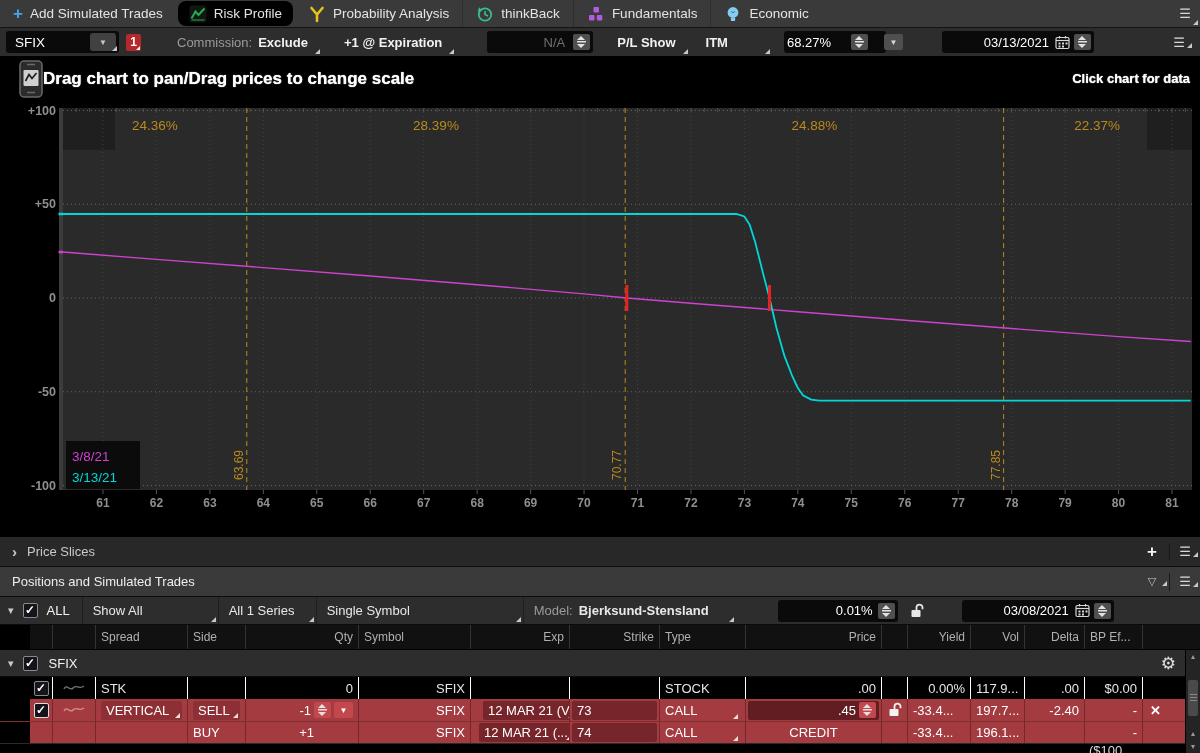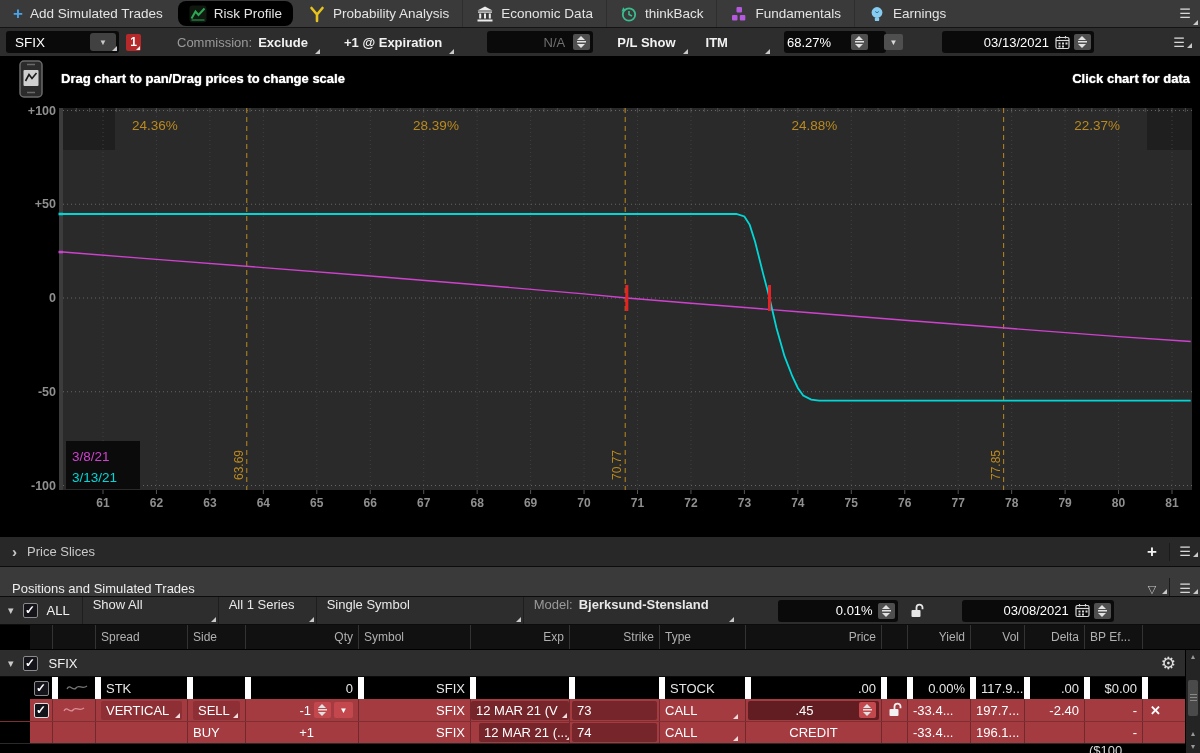--- a/index.html
+++ b/index.html
@@ -41,56 +41,56 @@
   .probbox{width:102px;margin-left:12px;gap:16px}
   .pval{flex:1;text-align:right;padding-right:4px}
   .datebox{width:152px;gap:4px}
   .dval{flex:1;text-align:right;padding-right:2px}
   .calico{display:block}
 
   
   .chartsec{position:relative;height:480px;background:#000}
   .chead{height:43px;display:flex;align-items:center;color:#fff}
   .chart-ico{margin-left:19px}
-  .chint{margin-left:18px;font-size:13px;font-weight:700;text-shadow:0 0 1px #fff}
+  .chint{font-size:17px;font-weight:700;text-shadow:0 0 1px #fff}
   .chint-r{margin-left:auto;margin-right:10px;font-size:13px;font-weight:700;text-shadow:0 0 1px #fff}
   #chart-svg{display:block}
   #chart-svg text{font-family:"Liberation Sans",sans-serif}
 
   
   .slices{height:30px;background:#282828;display:flex;align-items:center;border-bottom:1px solid #0c0c0c}
   .chev{color:#c9c9c9;font-size:15px;font-weight:700;margin-left:12px;line-height:1}
   .slabel{color:#c9c9c9;font-size:13px;margin-left:10px}
   .plusbtn{color:#f2f2f2;font-size:17px;font-weight:700;width:34px;text-align:center}
   .psep{width:1px;height:18px;background:#1a1a1a}
-  .poshead{height:30px;background:#3a3a3a;display:flex;align-items:flex-end;border-bottom:1px solid #0c0c0c}
+  .poshead{height:30px;background:#3a3a3a;display:flex;align-items:center;border-bottom:1px solid #0c0c0c}
   .ptitle{color:#eee;font-size:13px;margin-left:12px}
   .collapse{color:#c9c9c9;font-size:11px;width:34px;text-align:center;position:relative}
 
   
   .frow{height:28px;background:#2d2d2d;display:flex;align-items:center;border-bottom:1px solid #0c0c0c;font-size:13px}
   .chevdown{color:#c9c9c9;font-size:11px;margin:0 9px 0 8px}
   .cb{width:15px;height:15px;background:#14141a;border:1px solid #8a8a8a;border-radius:2px;color:#fff;font-size:12px;line-height:12px;text-align:center;font-weight:700;flex:none}
   .flabel{color:#f2f2f2;margin:0 12px 0 9px}
   .fsep{width:1px;height:27px;background:#1e1e1e}
-  .fdrop{display:flex;height:100%;padding-left:10px;color:#e8e8e8;position:relative;white-space:nowrap}
+  .fdrop{display:flex;align-items:center;height:100%;padding-left:10px;color:#e8e8e8;position:relative;white-space:nowrap}
 
   
   .trow{display:grid;grid-template-columns:30px 22px 43px 92px 58px 113px 112px 99px 90px 86px 136px 26px 63px 54px 60px 58px 26px 1fr;align-items:center;height:22px;font-size:13px;color:#e6e6e6}
   .cell{height:100%;display:flex;align-items:center;padding:0 5px;overflow:hidden;white-space:nowrap}
   .cell.r{justify-content:flex-end}
   .cell.c{justify-content:center;padding:0}
   .thead{height:25px;background:#111;border-bottom:1px solid #000;color:#b0b0b0;font-size:12px}
   .thead .bl{border-left:1px solid #333}
   .c-ind{background:#000;height:100%}
   .grow{height:27px;background:#2d2d2d;display:flex;align-items:center;border-bottom:1px solid #0a0a0a}
   .gsym{color:#f2f2f2;font-size:13px;font-weight:400;margin-left:11px}
   .gear{margin-left:auto;margin-right:24px;color:#e0e0e0;font-size:17px;line-height:1}
   .r-stk{background:#000}
-  .r-stk .bl{border-left:6px solid #ffffff}
+  .r-stk .bl{border-left:1px solid #ffffff}
   .r-red{background:#a33b41;color:#fff}
   .r-red .bl{border-left:1px solid rgba(0,0,0,.3)}
   .r-red2{border-top:1px solid rgba(0,0,0,.22)}
   .r-red .cb{border-color:#ddd}
   .rbtn{flex:1;height:19px;background:#8e2f35;display:flex;align-items:center;padding:0 5px;position:relative;border-radius:2px}
   .dbox{flex:1;height:19px;background:#76252a;display:flex;align-items:center;padding:0 5px;position:relative;border-radius:2px}
   .pbox{flex:1;height:19px;background:#611d21;display:flex;align-items:center;padding:0 3px 0 5px;position:relative;border-radius:2px;gap:3px}
   .typew{flex:1;height:100%;display:flex;align-items:center;position:relative}
   .r-red .fold::after,.rfold::after{border-bottom-color:#f0dcdc}
   .stp.red{background-color:#c2484e}
@@ -123,52 +123,41 @@
       <span>Risk Profile</span>
     </div>
     <div class="tab">
       <svg class="tabsvg" width="18" height="18" viewBox="0 0 18 18">
           <path d="M9,16 L9,9.5 M9,9.5 L3.5,3 M9,9.5 L14.5,3" stroke="#e8c31e" stroke-width="2.6" fill="none" stroke-linecap="round"></path>
         </svg>
       <span>Probability Analysis</span>
     </div>
     <div class="tab">
       <svg class="tabsvg" width="18" height="18" viewBox="0 0 18 18">
-          <polygon points="9,1.5 16.5,5.5 1.5,5.5" fill="#ececec"></polygon>
-          <rect x="2" y="6.5" width="14" height="1.2" fill="#ececec"></rect>
-          <rect x="3.2" y="8.5" width="2" height="5" fill="#ececec"></rect>
-          <rect x="8" y="8.5" width="2" height="5" fill="#ececec"></rect>
-          <rect x="12.8" y="8.5" width="2" height="5" fill="#ececec"></rect>
-          <rect x="1.5" y="14.5" width="15" height="2" fill="#ececec"></rect>
-        </svg>
-      <span>Economic Data</span>
-    </div>
-    <div class="tab">
-      <svg class="tabsvg" width="18" height="18" viewBox="0 0 18 18">
           <circle cx="9" cy="9.5" r="6.2" stroke="#39bd8e" stroke-width="1.8" fill="none"></circle>
           <path d="M9,6 V9.5 L12,11" stroke="#39bd8e" stroke-width="1.6" fill="none"></path>
           <polygon points="3.2,2.2 1.6,6.4 6,5.6" fill="#39bd8e"></polygon>
         </svg>
       <span>thinkBack</span>
     </div>
     <div class="tab">
       <svg class="tabsvg" width="18" height="18" viewBox="0 0 18 18">
           <rect x="6.5" y="2" width="5.5" height="5.5" rx="1" fill="#b55ae0"></rect>
           <rect x="2" y="10" width="5.5" height="5.5" rx="1" fill="#b55ae0"></rect>
           <rect x="9.8" y="10" width="5.5" height="5.5" rx="1" fill="#b55ae0"></rect>
         </svg>
       <span>Fundamentals</span>
     </div>
     <div class="tab">
       <svg class="tabsvg" width="18" height="18" viewBox="0 0 18 18">
           <circle cx="9" cy="7.5" r="5.4" fill="#86ccf0"></circle>
           <rect x="6.8" y="12.5" width="4.4" height="3.6" rx="1.2" fill="#86ccf0"></rect>
           <path d="M7.2,6.5 Q9,9 10.8,6.5" stroke="#2d6d94" stroke-width="1" fill="none"></path>
         </svg>
-      <span>Earnings</span>
+      <span>Economic</span>
     </div>
     <span class="spacer"></span>
     <div class="hamb fold">☰</div>
   </div>
 
   <div class="toolbar">
     <div class="ibox symbox fold">
       <span class="symtext">SFIX</span>
       <span class="symdd">
           <i>▼</i>
@@ -551,32 +540,32 @@
           <span class="rbtn fold">SELL</span>
         </span>
       <span class="cell bl r" style="gap:3px">
         <span>-1</span>
         <span class="stp red"></span>
         <span class="ddb red">
             <i>▼</i>
           </span>
       </span>
       <span class="cell bl r">SFIX</span>
-      <span class="cell bl" style="padding:0 0">
+      <span class="cell bl" style="padding:0 12px">
           <span class="dbox fold">12 MAR 21 (V</span>
         </span>
       <span class="cell bl" style="padding:0 2px">
           <span class="dbox">73</span>
         </span>
       <span class="cell bl">
           <span class="typew fold">CALL</span>
         </span>
       <span class="cell bl" style="padding:0 2px">
           <span class="pbox">
-            <span style="flex:1;text-align:center">.45</span>
+            <span style="flex:1;text-align:right">.45</span>
             <span class="stp red"></span>
           </span>
         </span>
       <span class="cell bl c">
           <svg width="14" height="16" viewBox="0 0 14 16">
             <path d="M6.5,7 V4.6 a3,3 0 0 1 6,0 V6.2" fill="none" stroke="#f2f2f2" stroke-width="1.8"></path>
             <rect x="1.5" y="7" width="9" height="7" rx="1" fill="#f2f2f2"></rect>
           </svg>
         </span>
       <span class="cell bl">-33.4...</span>

